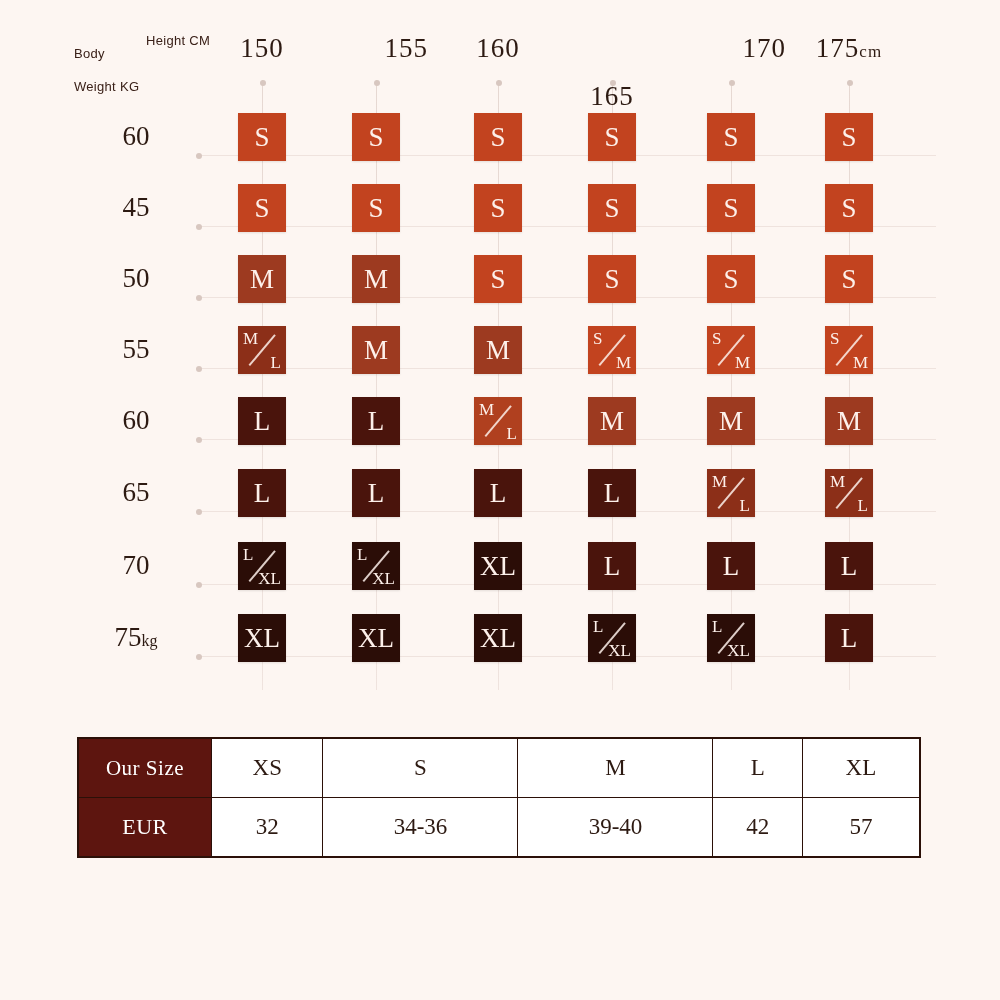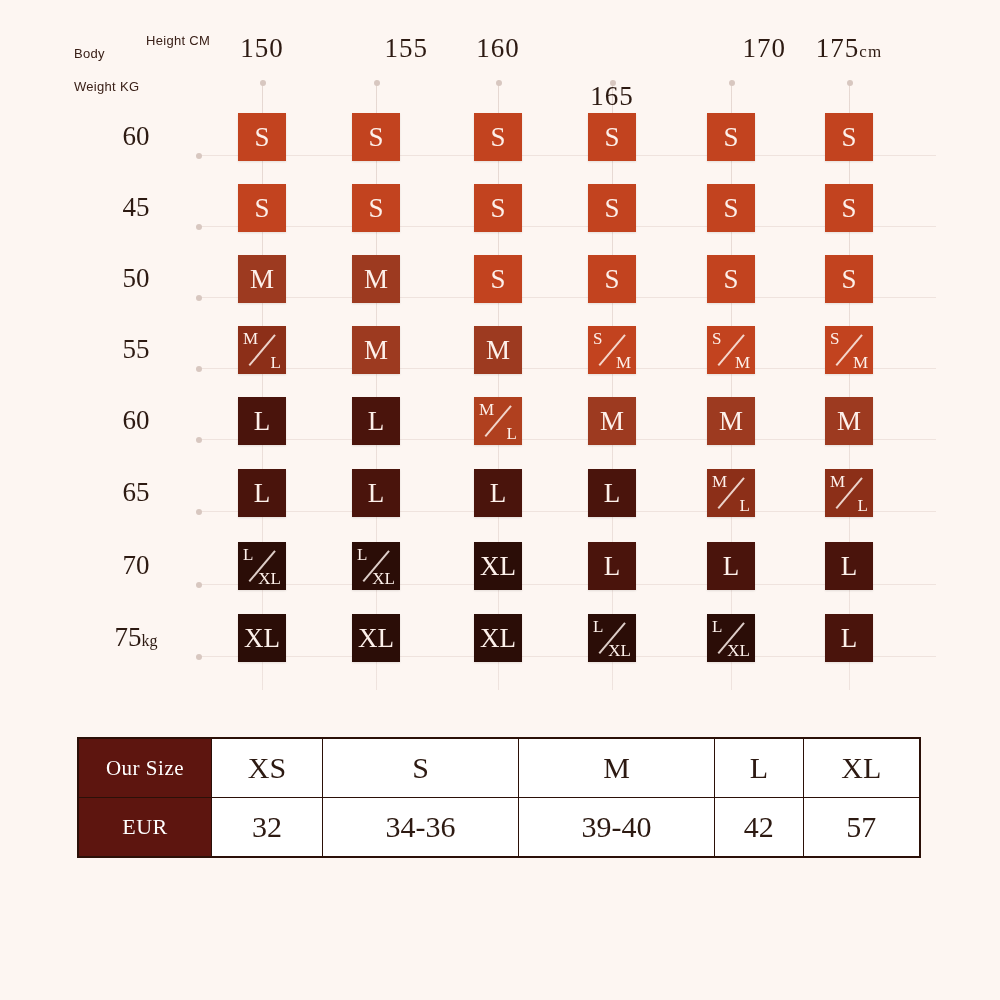--- a/index.html
+++ b/index.html
@@ -130,21 +130,21 @@
     left: 77px;
     top: 737px;
     width: 844px;
     border: 2px solid #2b1008;
     border-collapse: collapse;
     background: #ffffff;
   }
   #conv-table td, #conv-table th {
     border: 1.5px solid #2b1008;
     height: 56px;
-    font-size: 30px;
+    font-size: 23px;
     text-align: center;
     font-weight: normal;
     color: #2d1a12;
   }
   #conv-table .rowhead {
     background: #5d150f;
     color: #ffffff;
     width: 130px;
     font-size: 22px;
     letter-spacing: .5px;

